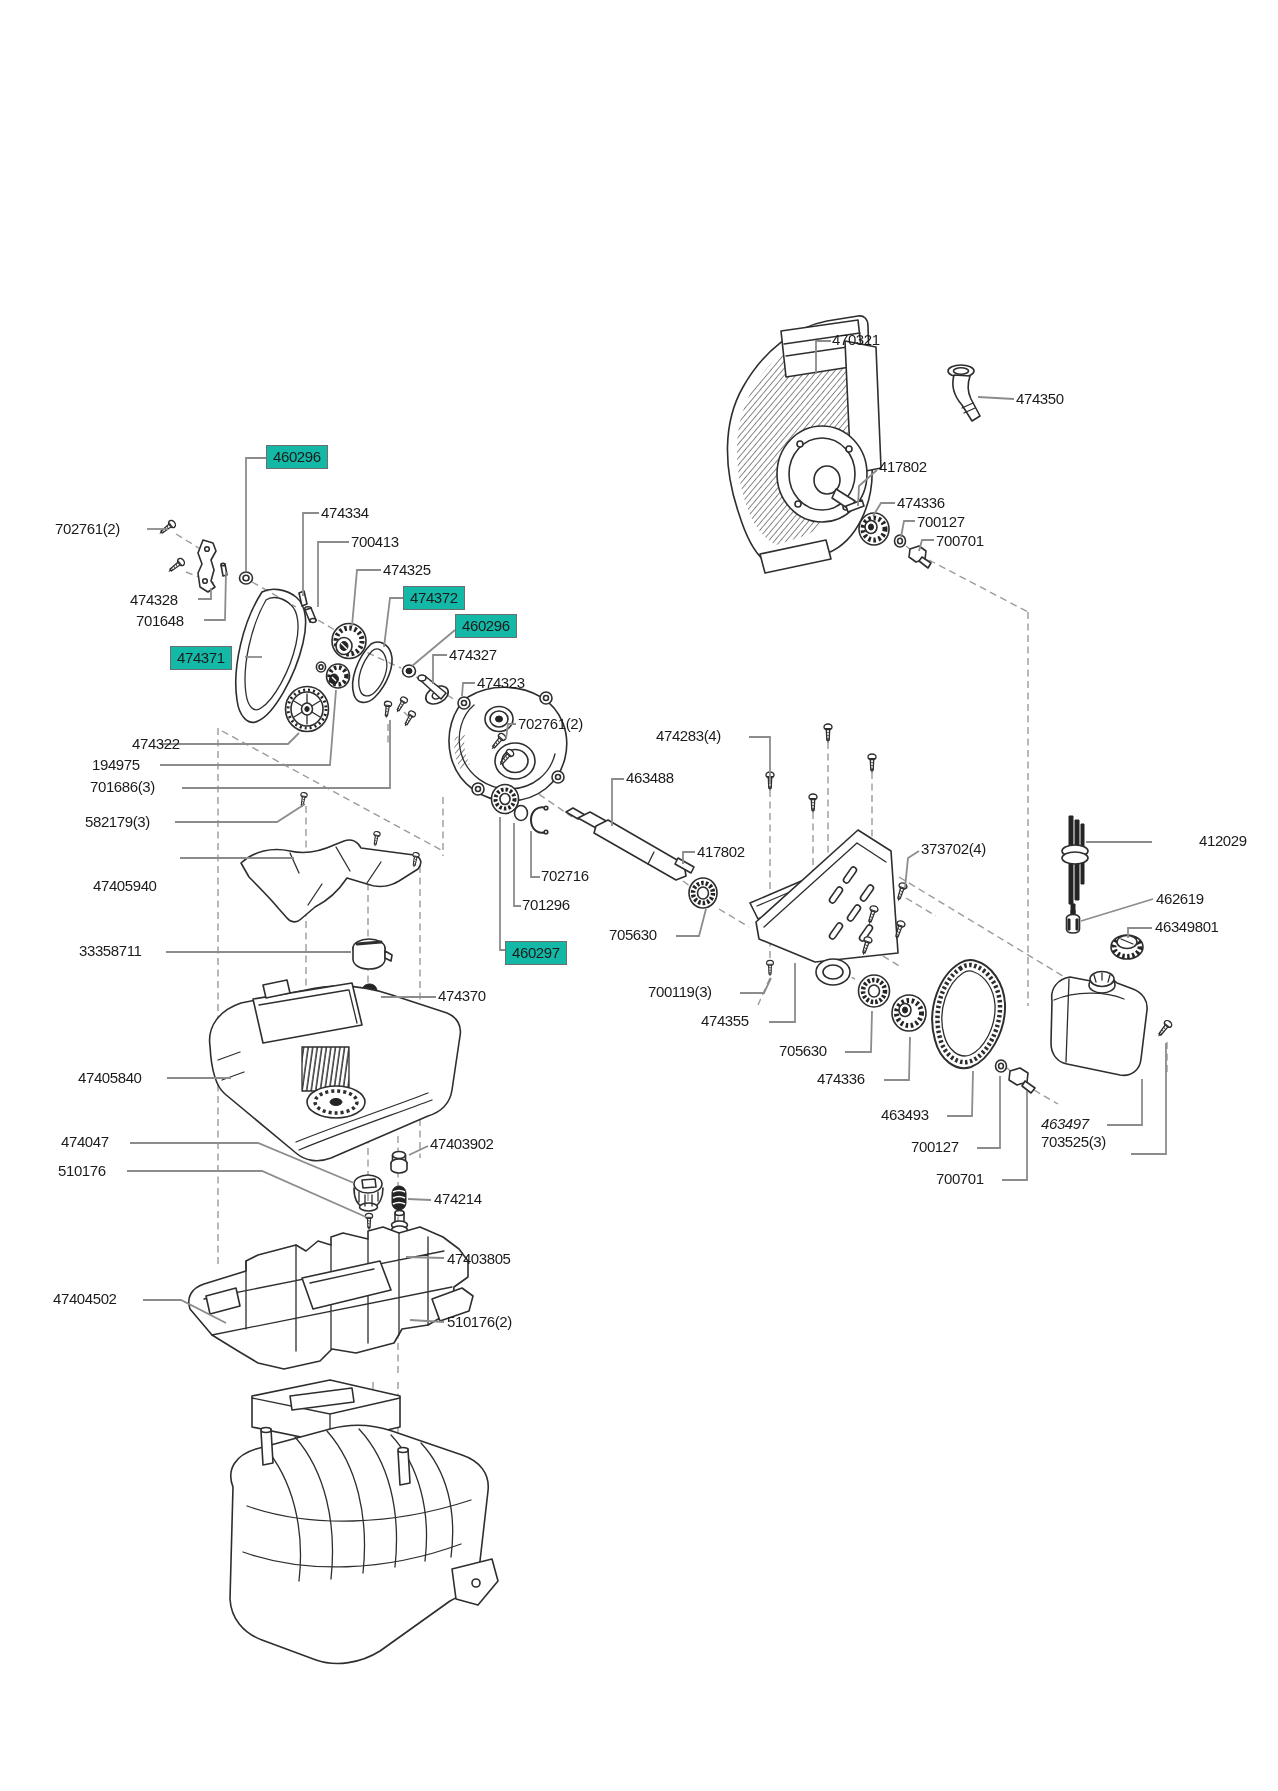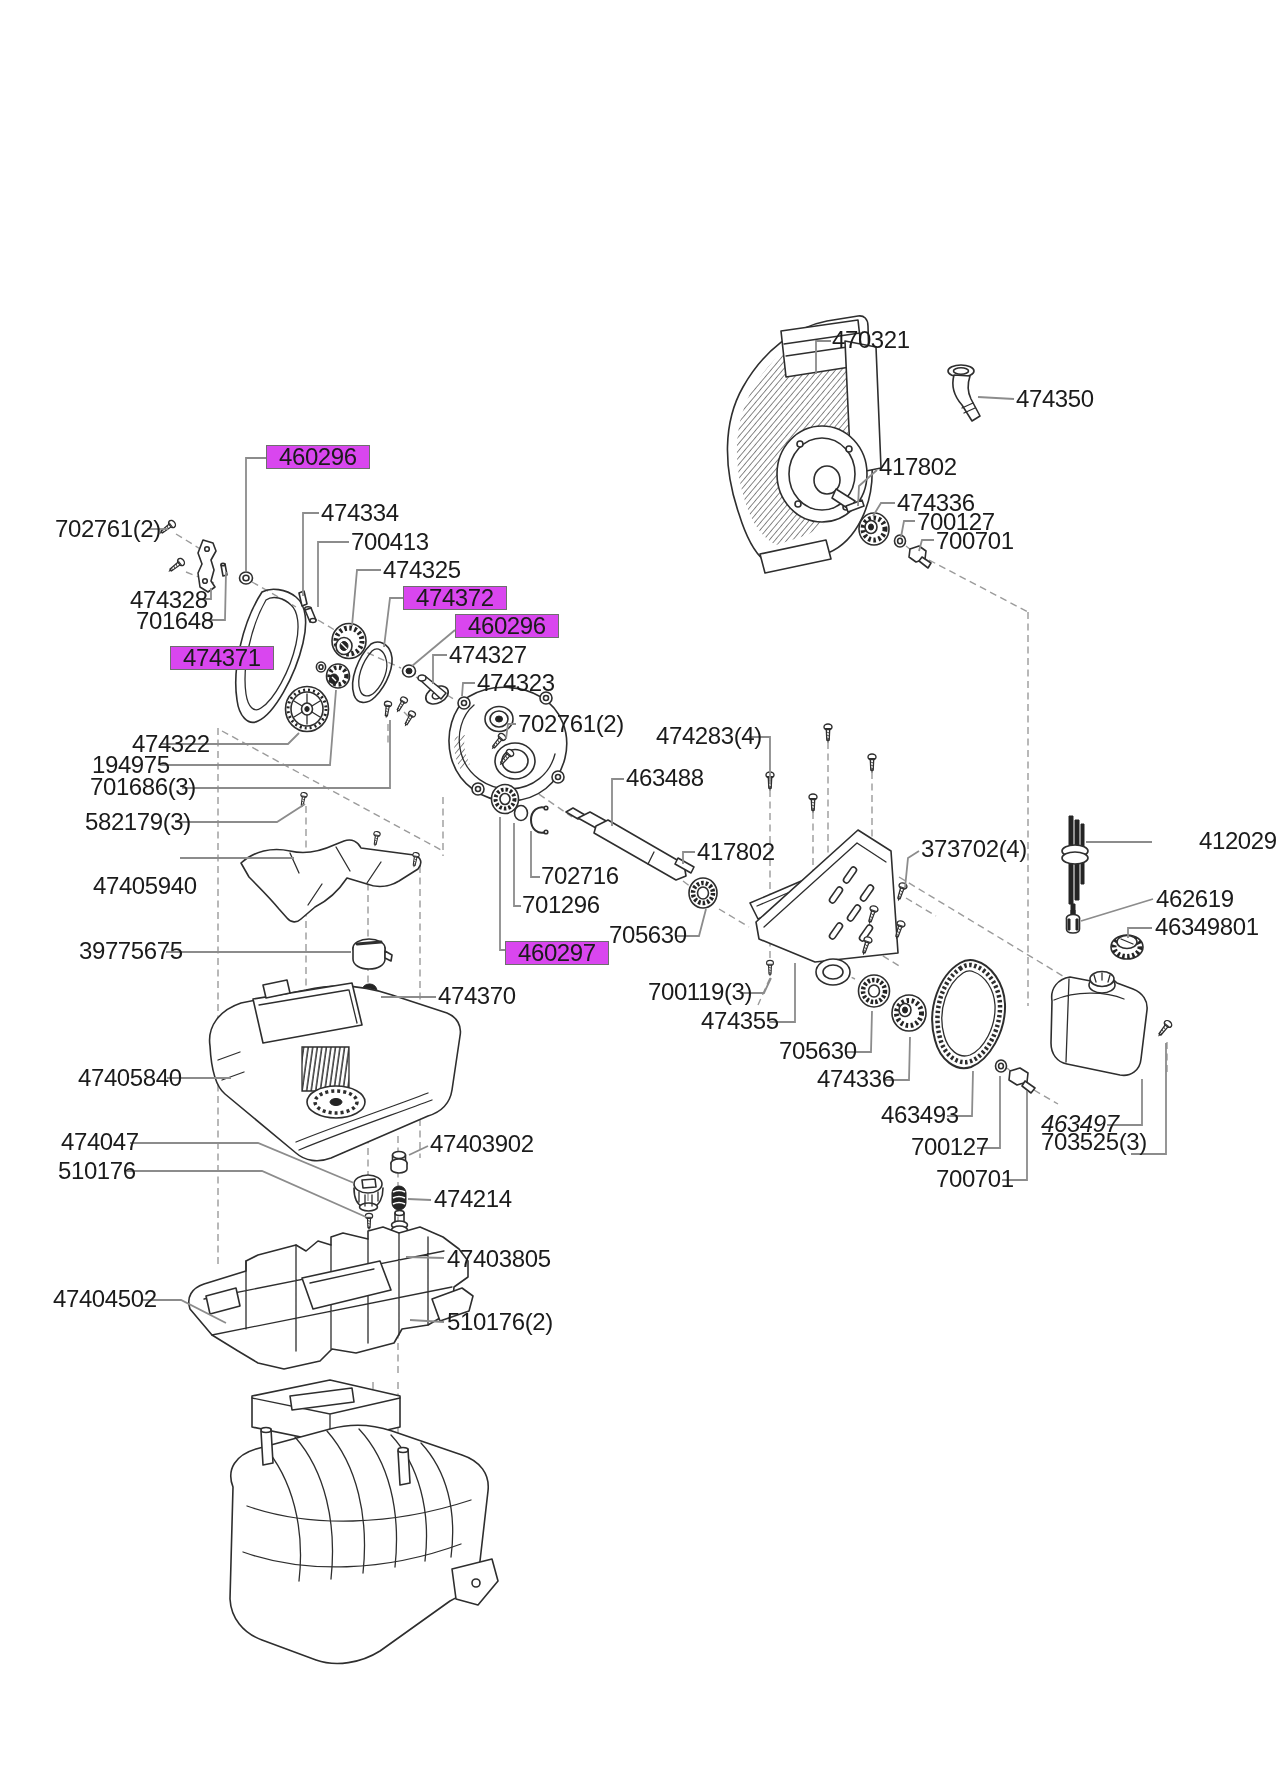--- a/index.html
+++ b/index.html
@@ -1,22 +1,22 @@
 <!DOCTYPE html>
 <html><head>
 <meta charset="utf-8">
 <style>
   html,body{margin:0;padding:0}
   body{width:1278px;height:1791px;position:relative;background:#fff;
        font-family:"Liberation Sans",sans-serif;overflow:hidden}
   #diagram-svg{position:absolute;left:0;top:0}
   #label-layer{position:absolute;left:0;top:0;width:100%;height:100%}
-  .part-label{position:absolute;font-size:24px;line-height:19px;color:#1b1b1b;
+  .part-label{position:absolute;font-size:15px;line-height:19px;color:#1b1b1b;
               letter-spacing:-0.4px;white-space:nowrap}
-  .part-label.boxed{border:1.6px solid #6e6e6e;padding:1px 12px;background:#d946ef;line-height:20px}
+  .part-label.boxed{border:1.6px solid #6e6e6e;padding:1px 6px;background:#14b8a6;line-height:20px}
   .p{fill:#fff;stroke:#2e2e2e;stroke-width:1.6;stroke-linejoin:round;stroke-linecap:round}
   .ln{fill:none;stroke:#2e2e2e;stroke-width:1.3;stroke-linecap:round}
   .nf{fill:none}
   .dk{fill:#242424;stroke:#242424;stroke-width:1}
   .wl{fill:none;stroke:#fff;stroke-width:1.4}
   .rib{fill:none;stroke:#242424;stroke-width:5;stroke-dasharray:2.5 2.6}
   .dash{fill:none;stroke:#9b9b9b;stroke-width:1.4;stroke-dasharray:7 4.5}
   .leader{fill:none;stroke:#8c8c8c;stroke-width:1.8}
 </style>
 </head>
@@ -478,21 +478,21 @@
     <div class="part-label" style="left: 1155px; top: 917px;">46349801</div>
     <div class="part-label" style="left: 648px; top: 982px;">700119(3)</div>
     <div class="part-label" style="left: 701px; top: 1011px;">474355</div>
     <div class="part-label" style="left: 779px; top: 1041px;">705630</div>
     <div class="part-label" style="left: 817px; top: 1069px;">474336</div>
     <div class="part-label" style="left: 881px; top: 1105px;">463493</div>
     <div class="part-label" style="left: 911px; top: 1137px;">700127</div>
     <div class="part-label" style="left: 936px; top: 1169px;">700701</div>
     <div class="part-label" style="left: 1041px; top: 1114px; font-style: italic;">463497</div>
     <div class="part-label" style="left: 1041px; top: 1100px; margin-top: 32px;">703525(3)</div>
-    <div class="part-label" style="left: 79px; top: 941px;">39775675</div>
+    <div class="part-label" style="left: 79px; top: 941px;">33358711</div>
     <div class="part-label" style="left: 438px; top: 986px;">474370</div>
     <div class="part-label" style="left: 78px; top: 1068px;">47405840</div>
     <div class="part-label" style="left: 61px; top: 1132px;">474047</div>
     <div class="part-label" style="left: 58px; top: 1161px;">510176</div>
     <div class="part-label" style="left: 430px; top: 1134px;">47403902</div>
     <div class="part-label" style="left: 434px; top: 1189px;">474214</div>
     <div class="part-label" style="left: 447px; top: 1249px;">47403805</div>
     <div class="part-label" style="left: 53px; top: 1289px;">47404502</div>
     <div class="part-label" style="left: 447px; top: 1312px;">510176(2)</div>
   </div>

